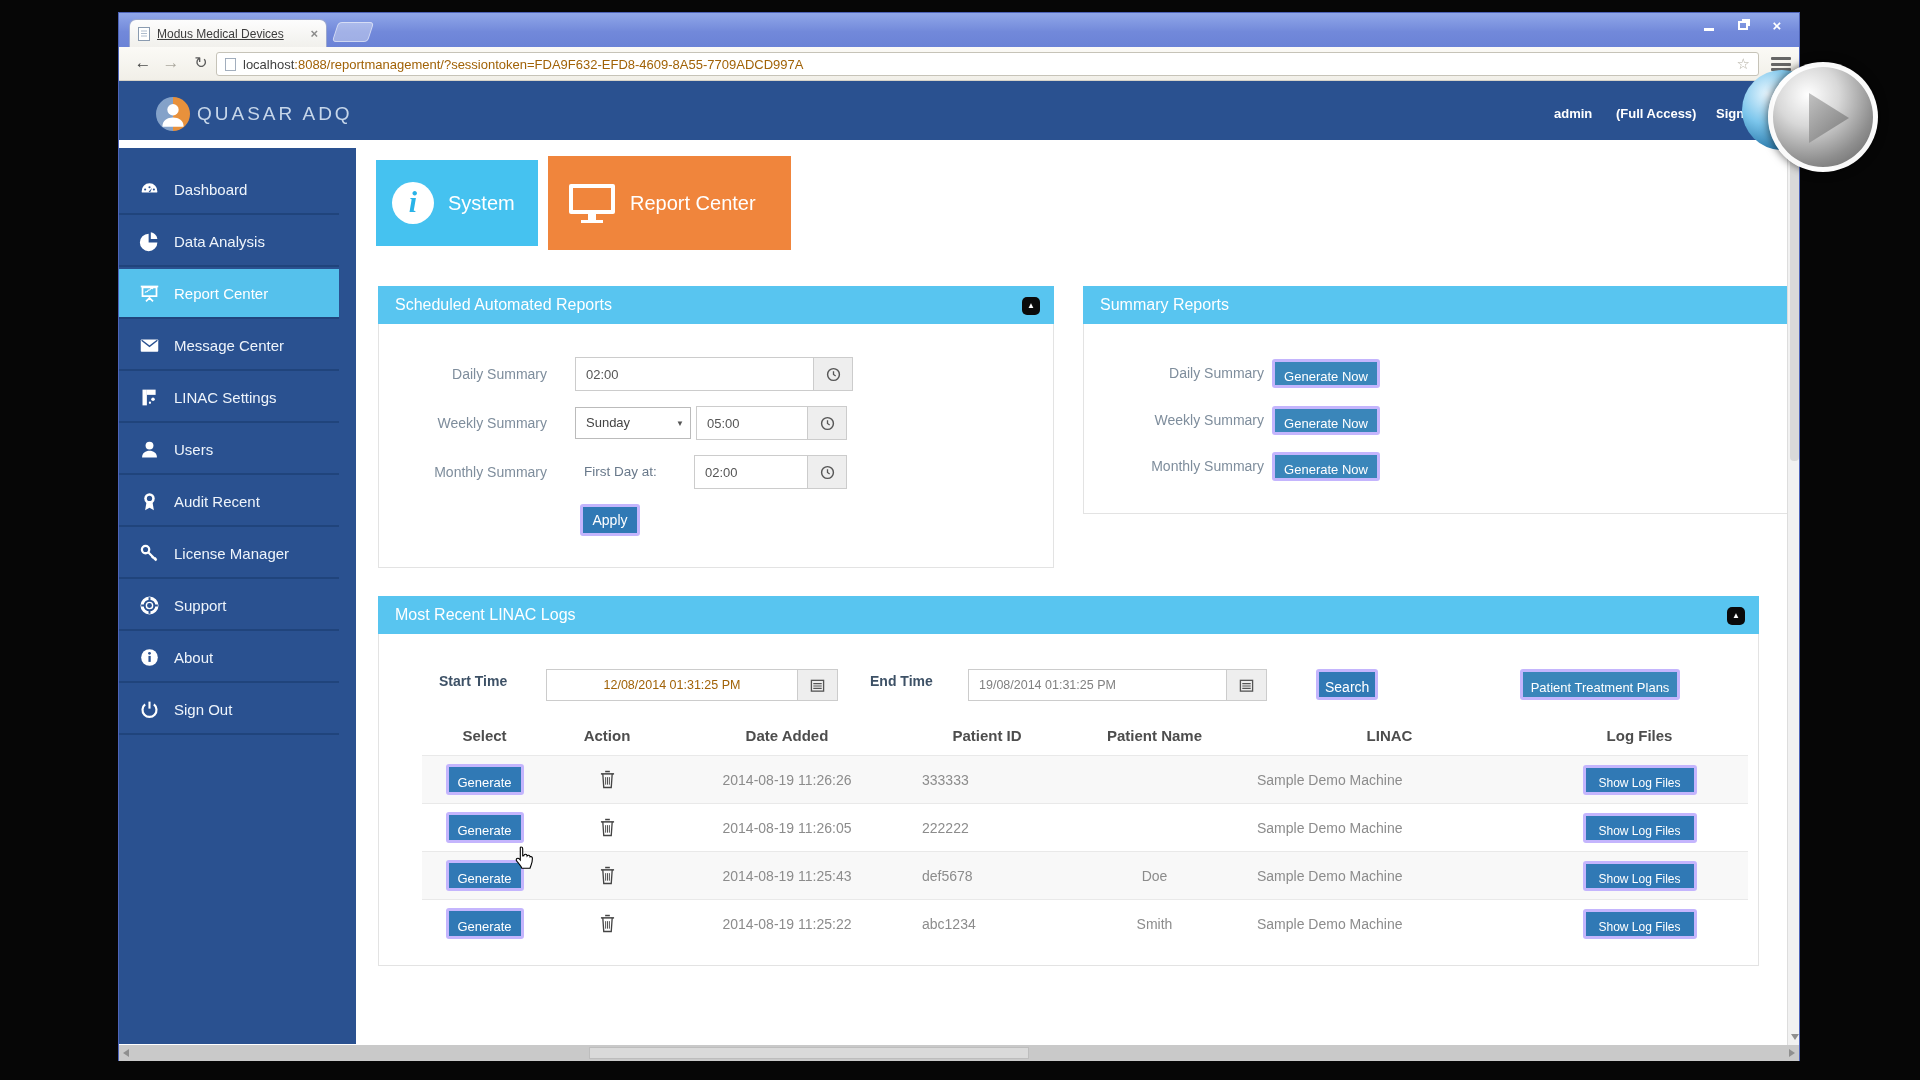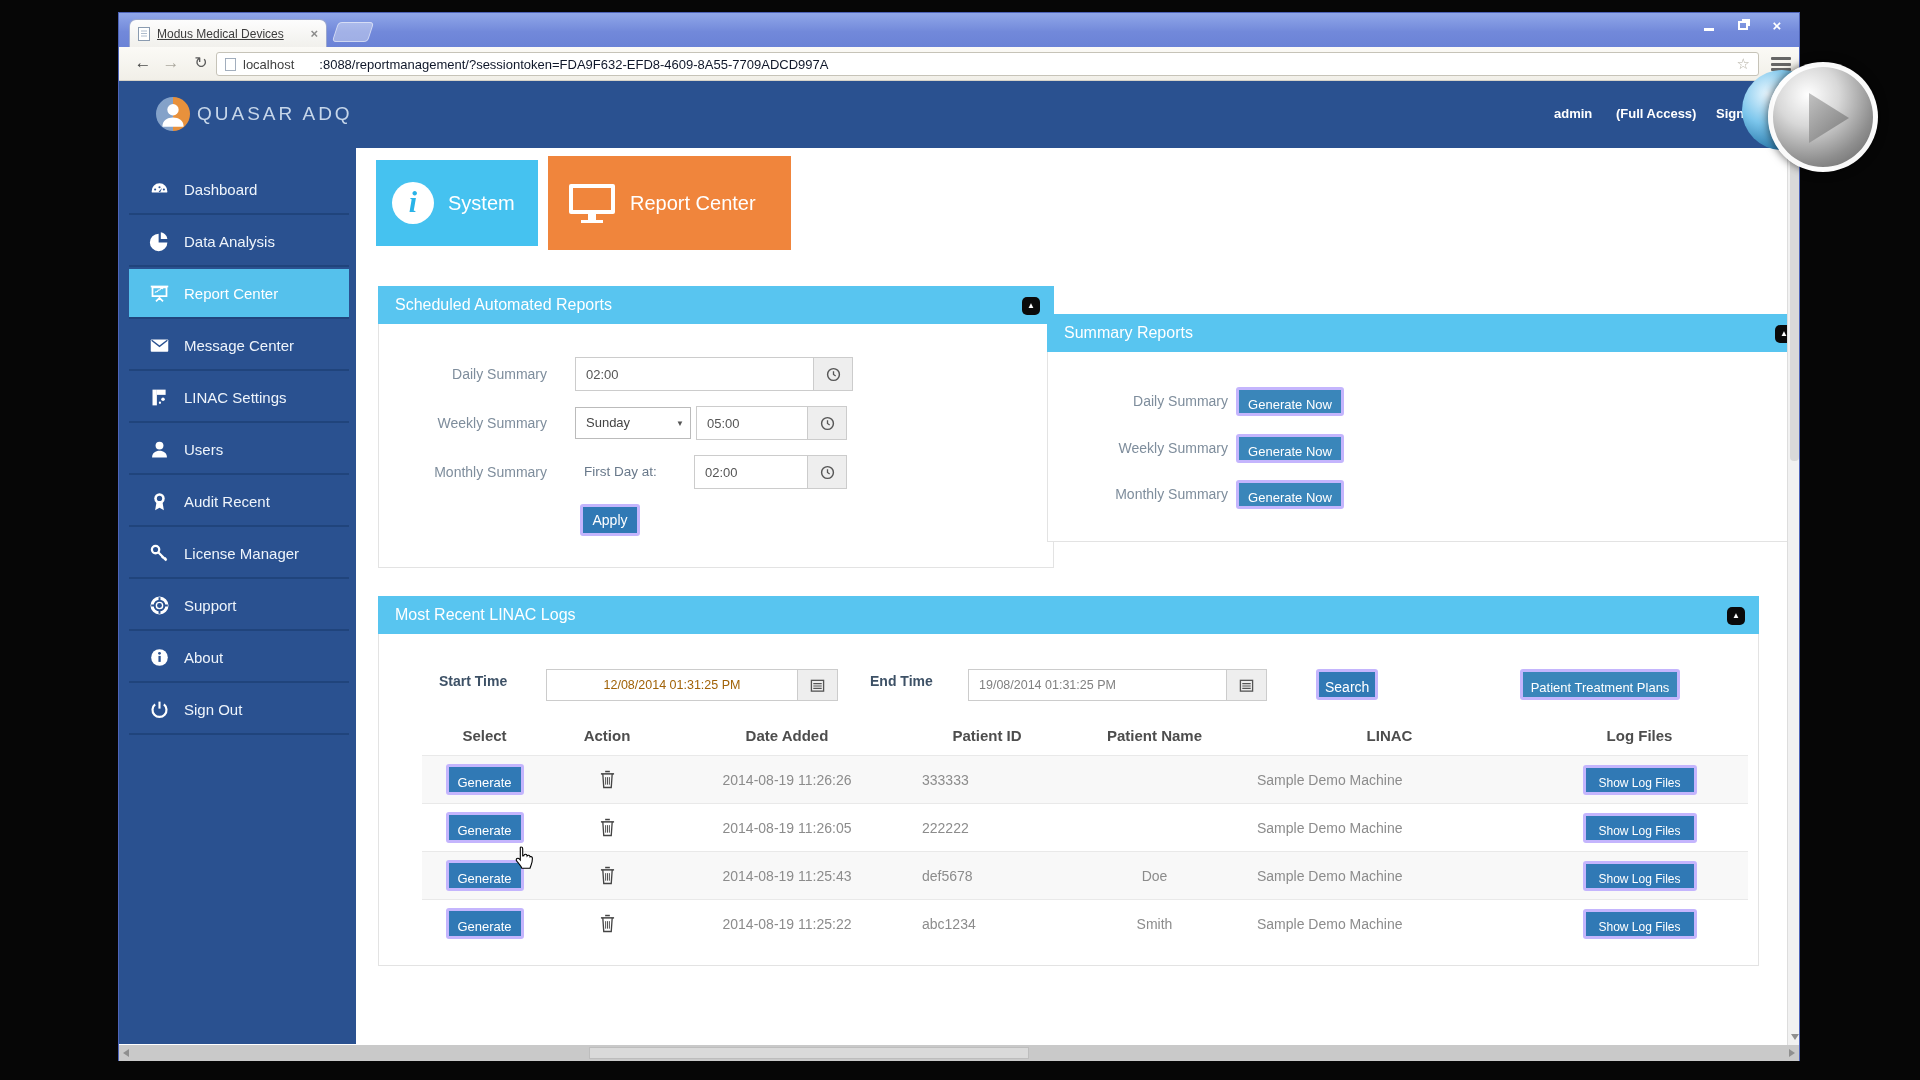--- a/index.html
+++ b/index.html
@@ -22,53 +22,53 @@
   .close-glyph{color:#fff;font-size:15px;font-weight:bold;line-height:1;}
 
   #toolbar{left:0;top:34px;width:100%;height:34px;background:linear-gradient(180deg,#fbfaf6,#f1efe8);border-bottom:1px solid #d6d3c9;}
   .navbtn{top:4px;width:24px;height:24px;text-align:center;font-size:17px;line-height:24px;}
   #back{left:12px;color:#4a4a4a;font-weight:bold;}
   #fwd{left:40px;color:#aaa79d;font-weight:bold;}
   #refresh{left:70px;color:#5c5c5c;font-size:16px;}
   #urlbar{left:97px;top:5px;width:1543px;height:24px;background:#fff;border:1px solid #c6c3b8;border-radius:3px;display:flex;align-items:center;padding:0 8px;gap:7px;}
   #url-text{font-size:13px;white-space:nowrap;overflow:hidden;flex:1;}
   #url-text .host{color:#3f3f3f;}
-  #url-text .rest{color:#0f172a;padding-left:25px;}
+  #url-text .rest{color:#a16207;}
   #star{color:#b3afa2;font-size:15px;}
   #menu{right:8px;top:10px;width:20px;height:14px;display:flex;flex-direction:column;justify-content:space-between;}
   #menu i{display:block;height:3px;background:#666;border-radius:1px;}
 
   
   #page{left:0;top:68px;width:1680px;height:964px;background:#fff;overflow:hidden;}
 
-  #navbar{left:0;top:0;width:100%;height:67px;background:#2a5190;}
+  #navbar{left:0;top:0;width:100%;height:59px;background:#2a5190;}
   #logo{left:37px;top:16px;width:34px;height:34px;border-radius:50%;background:linear-gradient(90deg,#84a2c9 50%,#e8913c 50%);overflow:hidden;}
   #brand{left:78px;top:22px;font-size:19px;letter-spacing:3px;color:#c7d7ea;}
   .nav-right{top:25px;font-size:13px;color:#fff;font-weight:600;}
   #nav-user{left:1435px;}
   #nav-access{left:1497px;}
   #nav-signout{left:1597px;}
 
   #sidebar{left:0;top:67px;width:237px;height:896px;background:#2a5190;}
-  .sb-item{position:absolute;left:10px;width:220px;height:50px;display:flex;align-items:center;padding-left:20px;gap:14px;border-bottom:2px solid #20447c;color:#eef4fb;font-size:15px;}
+  .sb-item{position:absolute;left:0;width:220px;height:50px;display:flex;align-items:center;padding-left:20px;gap:14px;border-bottom:2px solid #20447c;color:#eef4fb;font-size:15px;}
   .sb-item.active{background:#55c1ec;color:#fff;}
   .sb-icon{width:21px;height:21px;flex:0 0 auto;}
 
   #main-tiles .tile{position:absolute;display:flex;align-items:center;color:#fff;}
   #tile-system{left:257px;top:79px;width:162px;height:86px;background:#45c2f0;}
   #tile-report{left:429px;top:75px;width:243px;height:94px;background:#f0853c;}
   #sys-circle{width:42px;height:42px;border-radius:50%;background:#fff;color:#29b3e8;font-family:"Liberation Serif",serif;font-style:italic;font-weight:bold;font-size:30px;text-align:center;line-height:40px;margin-left:16px;}
   .tile-label{font-size:20px;margin-left:14px;}
 
   .panel{position:absolute;background:#fff;border:1px solid #e3e3e3;}
   .panel-h{position:absolute;left:-1px;top:-1px;right:-1px;height:38px;background:#58c5f0;color:#fff;font-size:16px;line-height:38px;padding-left:17px;}
   .collapse{position:absolute;right:13px;top:10px;width:18px;height:18px;background:#0a0a0a;border-radius:5px;color:#fff;font-size:8px;text-align:center;line-height:18px;}
 
   #panel-sched{left:259px;top:205px;width:676px;height:282px;}
-  #panel-sum{left:928px;top:205px;width:760px;height:228px;margin-top:28px;}
+  #panel-sum{left:964px;top:205px;width:760px;height:228px;}
   #panel-logs{left:259px;top:515px;width:1381px;height:370px;}
 
   .flabel{position:absolute;left:20px;width:148px;text-align:right;color:#7e8d9c;font-size:14px;}
   .grp{position:absolute;display:flex;}
   .tin{height:34px;border:1px solid #ccc;font-size:13px;color:#555;padding:0 10px;background:#fff;outline:none;}
   .addon{width:39px;height:34px;border:1px solid #ccc;border-left:none;background:#eee;display:flex;align-items:center;justify-content:center;}
   .btn{background:#3079b5;color:#fff;border:3px solid #c4b5fd;border-radius:3px;font-size:14px;text-align:center;cursor:pointer;}
 
   .sel{position:absolute;width:116px;height:32px;border:1px solid #bbb;background:#fff;font-size:13px;color:#444;line-height:30px;padding-left:10px;}
   .sel .caret{position:absolute;right:6px;top:1px;font-size:8px;color:#555;}

